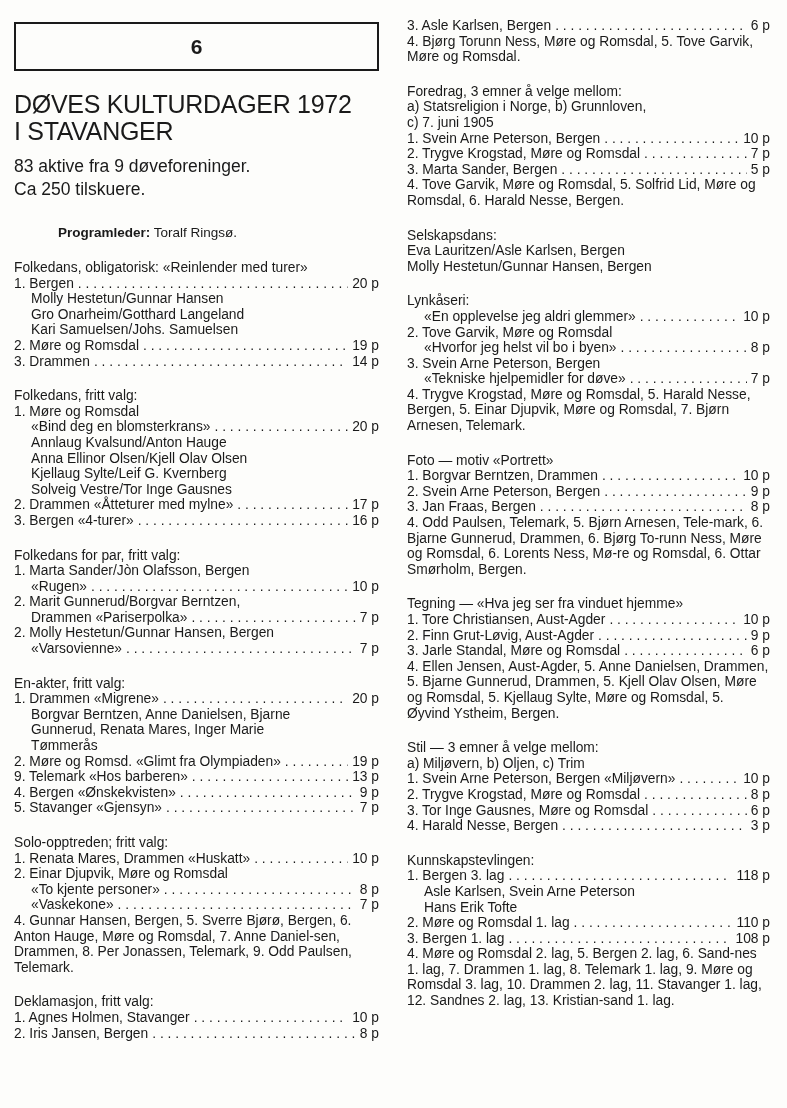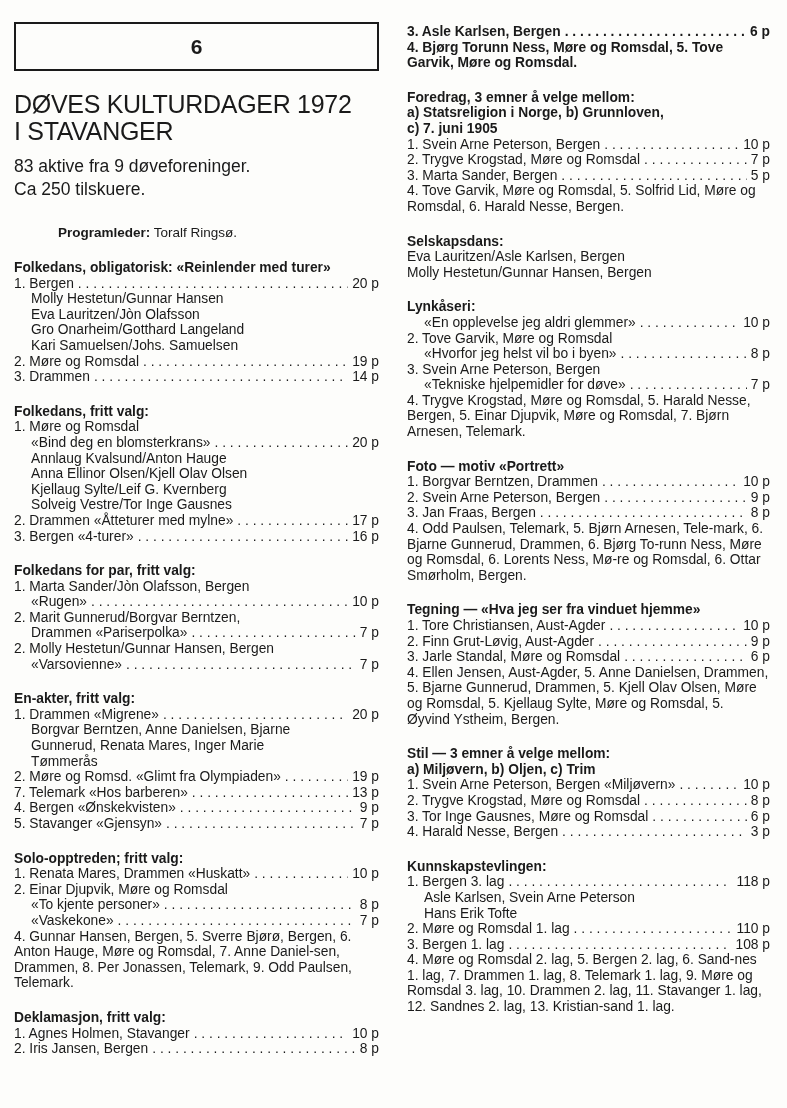--- a/index.html
+++ b/index.html
@@ -25,22 +25,22 @@
     font-weight: normal; font-size: 25px; line-height: 27px;
     letter-spacing: -0.3px;
   }
   .subtitle {
     margin-top: 10px;
     font-size: 17.5px; line-height: 23px;
   }
   .prog { margin-top: 24px; font-size: 13.5px; line-height: 16px; }
   .prog b { font-weight: bold; margin-left: 44px; }
   .section { margin-top: 19px; font-size: 13.8px; line-height: 15.6px; }
-  #right .section:first-child { margin-top: 16px; font-weight: bold; }
-  .hd { font-weight: bold; }
+  #right .section:first-child { margin-top: 10px; }
+  .hd { font-weight: normal; }
   .row { display: flex; white-space: nowrap; }
   .row .lbl { flex: 0 0 auto; }
   .row .dots {
     flex: 1 1 auto; overflow: hidden; white-space: nowrap;
     margin: 0 4px; letter-spacing: 2.2px; color: #1a1a1a;
   }
   .row .dots::before { content: ". . . . . . . . . . . . . . . . . . . . . . . . . . . . . . . . . . . . . . . . . . . . . . . . . . . . . . ."; letter-spacing: 0; }
   .row .pts { flex: 0 0 auto; text-align: center; }
   .ind { padding-left: 17px; }
   .para { white-space: normal; }
@@ -65,21 +65,20 @@
   </div>
   <div id="left-sections">
       <div class="section">
         <div class="hd">Folkedans, obligatorisk: «Reinlender med turer»</div>
         <div class="row">
           <span class="lbl">1. Bergen</span>
           <span class="dots"></span>
           <span class="pts">20 p</span>
         </div>
         <div class="ind">Molly Hestetun/Gunnar Hansen</div>
-        <div class="ind">Eva Lauritzen/Jòn Olafsson</div>
         <div class="ind">Gro Onarheim/Gotthard Langeland</div>
         <div class="ind">Kari Samuelsen/Johs. Samuelsen</div>
         <div class="row">
           <span class="lbl">2. Møre og Romsdal</span>
           <span class="dots"></span>
           <span class="pts">19 p</span>
         </div>
         <div class="row">
           <span class="lbl">3. Drammen</span>
           <span class="dots"></span>
@@ -139,21 +138,21 @@
         </div>
         <div class="ind">Borgvar Berntzen, Anne Danielsen, Bjarne</div>
         <div class="ind">Gunnerud, Renata Mares, Inger Marie</div>
         <div class="ind">Tømmerås</div>
         <div class="row">
           <span class="lbl">2. Møre og Romsd. «Glimt fra Olympiaden»</span>
           <span class="dots"></span>
           <span class="pts">19 p</span>
         </div>
         <div class="row">
-          <span class="lbl">7. Telemark «Hos barberen»</span>
+          <span class="lbl">9. Telemark «Hos barberen»</span>
           <span class="dots"></span>
           <span class="pts">13 p</span>
         </div>
         <div class="row">
           <span class="lbl">4. Bergen  «Ønskekvisten»</span>
           <span class="dots"></span>
           <span class="pts">9 p</span>
         </div>
         <div class="row">
           <span class="lbl">5. Stavanger  «Gjensyn»</span>

